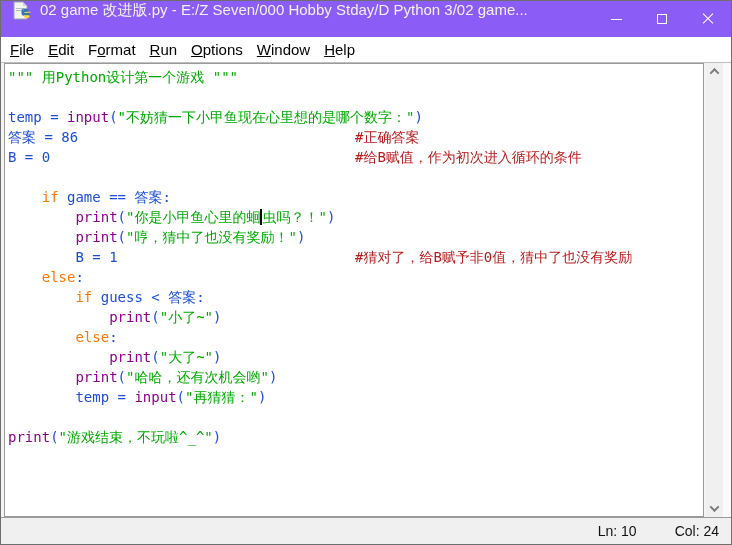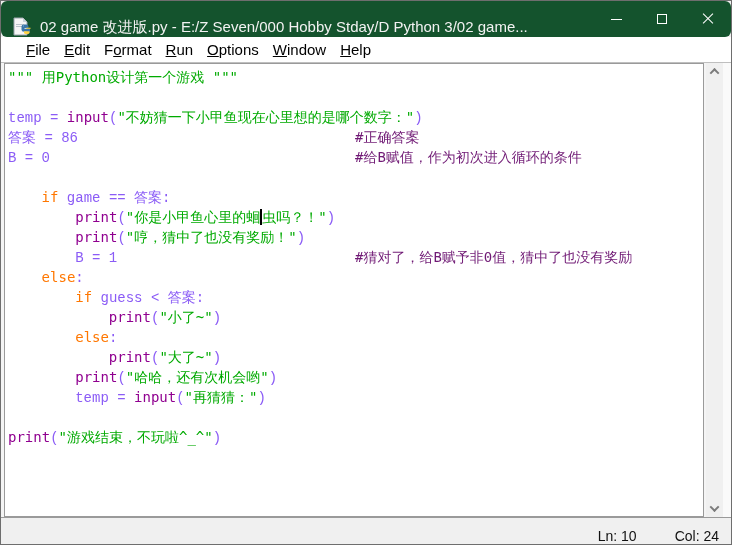--- a/index.html
+++ b/index.html
@@ -7,22 +7,22 @@
   .window {
     width:732px; height:545px;
     border:1px solid #6e6e6e;
     display:flex; flex-direction:column;
     font-family:"Liberation Sans", sans-serif;
     background:#f0f0f0;
     overflow:hidden;
   }
   
   .titlebar {
-    height:36px; background:#14532d; color:#fff;
-    display:flex; align-items:flex-end; flex:0 0 36px;border-radius:6px;
+    height:36px; background:#8b5cf6; color:#fff;
+    display:flex; align-items:flex-start; flex:0 0 36px;
   }
   .app-icon { width:20px; height:20px; margin-left:10px; flex:0 0 20px; }
   .title-text {
     margin-left:9px; font-size:15px; color:#f2f2f2;
     white-space:nowrap; overflow:hidden; flex:1 1 auto;
   }
   .win-controls { display:flex; height:36px; flex:0 0 auto; }
   .winbtn { width:46px; height:36px; display:flex; align-items:center; justify-content:center; position:relative; }
   .glyph-min { width:11px; height:0; border-top:1px solid #fff; display:block; }
   .glyph-max { width:10px; height:10px; border:1px solid #fff; display:block; }
@@ -30,61 +30,61 @@
   .glyph-close::before,.glyph-close::after {
     content:""; position:absolute; left:-1px; top:5px; width:14px; height:0;
     border-top:1px solid #fff;
   }
   .glyph-close::before { transform:rotate(45deg); }
   .glyph-close::after  { transform:rotate(-45deg); }
   
   .menubar {
     height:26px; background:#ffffff; border-bottom:1px solid #bfbfbf;
     display:flex; align-items:center; font-size:15px; color:#000;
-    padding-left:18px; flex:0 0 26px;
+    padding-left:2px; flex:0 0 26px;
   }
   .menu-item { padding:2px 7px; white-space:nowrap; }
   .menu-item u { text-decoration:underline; }
   
   .content {
     flex:1 1 auto; display:flex; background:#f4f4f4;
     padding:0 0 0 3px; min-height:0;
   }
   .editor {
     flex:1 1 auto; background:#fff;
     border:1px solid #9a9a9a;
     font-family:"DejaVu Sans Mono", monospace;
     font-size:14px; line-height:20px;
     padding:3px 0 0 3px;
     overflow:hidden; cursor:text;
   }
   .codeline { height:20px; white-space:pre; position:relative; }
-  .tk-pl  { color:#8b5cf6;font-family:Liberation Mono, monospace; }
+  .tk-pl  { color:#1d4ed8; }
   .tk-kw  { color:#ff7700; }
   .tk-bi  { color:#900090; }
   .tk-str { color:#00aa00; }
-  .tk-com { color:#701a75; position:absolute; left:347px; top:0; white-space:pre; }
+  .tk-com { color:#b91c1c; position:absolute; left:347px; top:0; white-space:pre; }
   .caret {
     display:inline-block; width:2px; height:16px; background:#000;
     vertical-align:-3px;
   }
   .scrollbar {
     flex:0 0 17px; background:#f0f0f0; display:flex; flex-direction:column;
     margin-left:2px;
   }
   .scroll-arrow { height:17px; display:flex; align-items:center; justify-content:center; flex:0 0 17px; }
   .scroll-track { flex:1 1 auto; }
   .chev { display:block; width:7px; height:7px; border-style:solid; border-color:#7b7b7b; border-width:2px 2px 0 0; }
   .chev.up   { transform:rotate(-45deg) translate(-1px,1px); }
   .chev.down { transform:rotate(135deg) translate(-1px,1px); }
   .right-gutter { flex:0 0 8px; background:#fafafa; }
   
   .statusbar {
     flex:0 0 27px; background:#f0f0f0; border-top:1px solid #9a9a9a;
-    display:flex; align-items:flex-end; justify-content:flex-end;
+    display:flex; align-items:center; justify-content:flex-end;
     font-size:14px; color:#111; padding-right:12px;
   }
   .status-col { margin-left:38px; }
 </style>
 </head>
 <body>
 
 <div class="window">
 
   <div class="titlebar">

